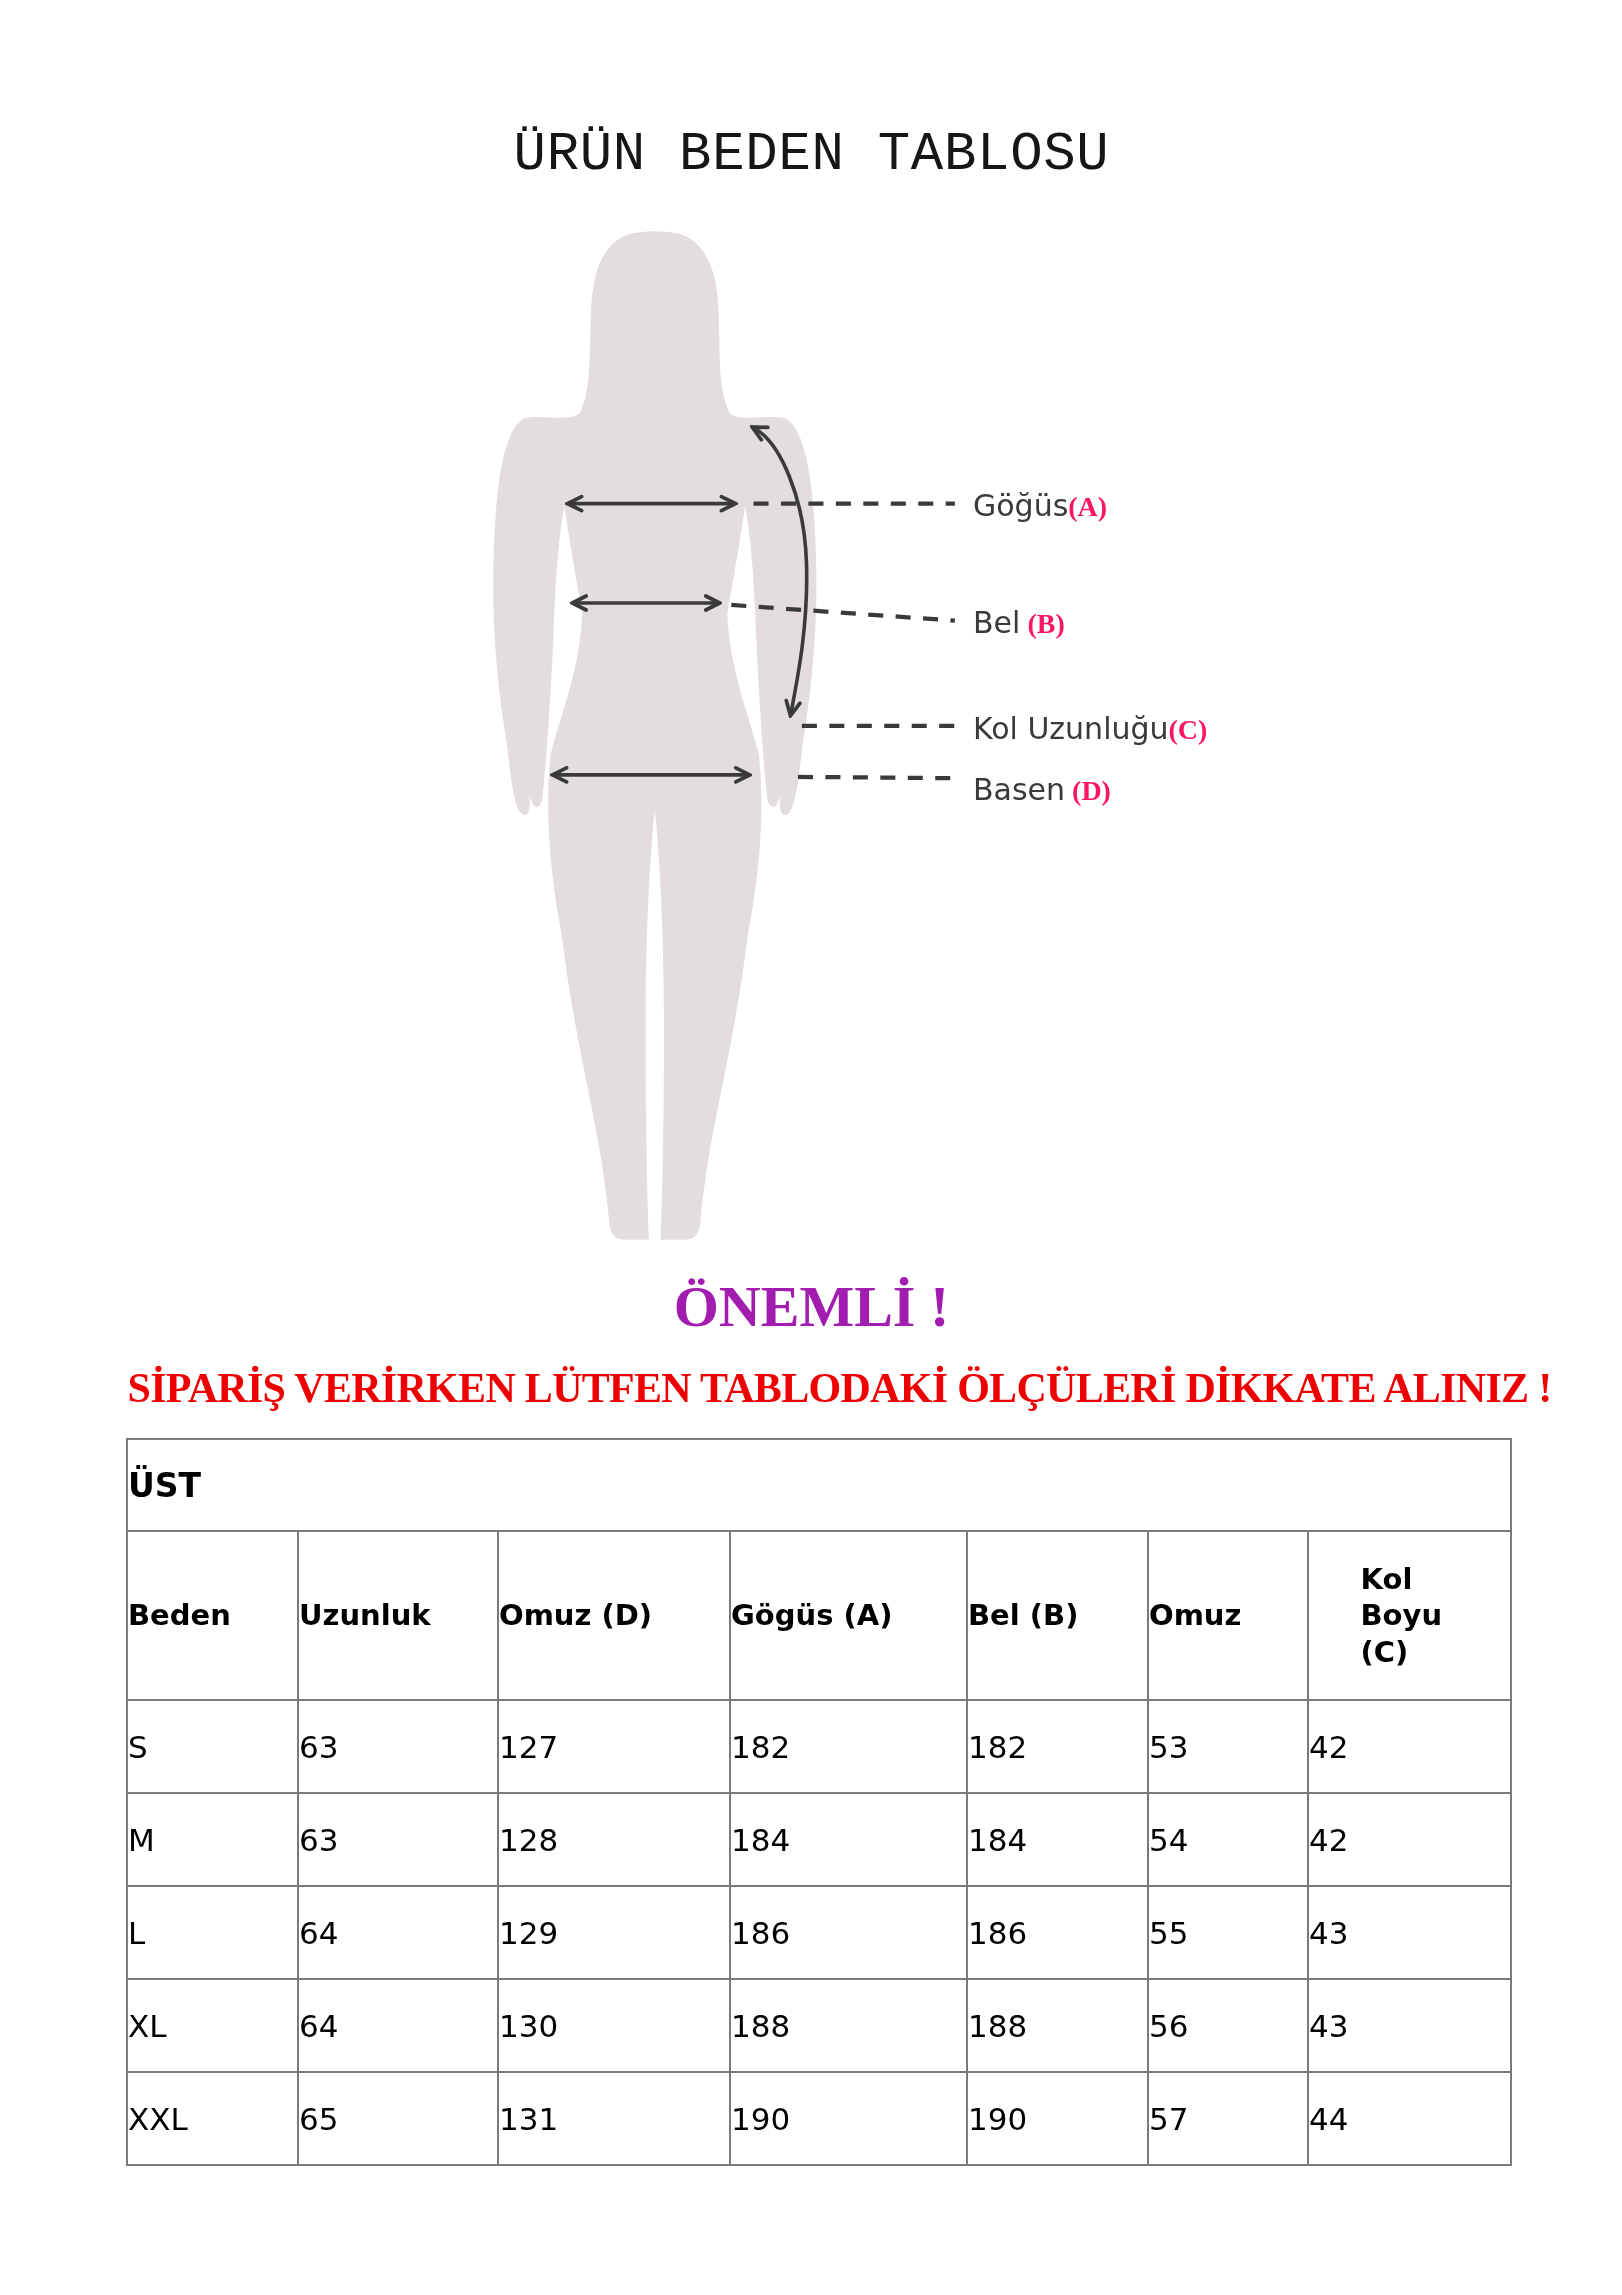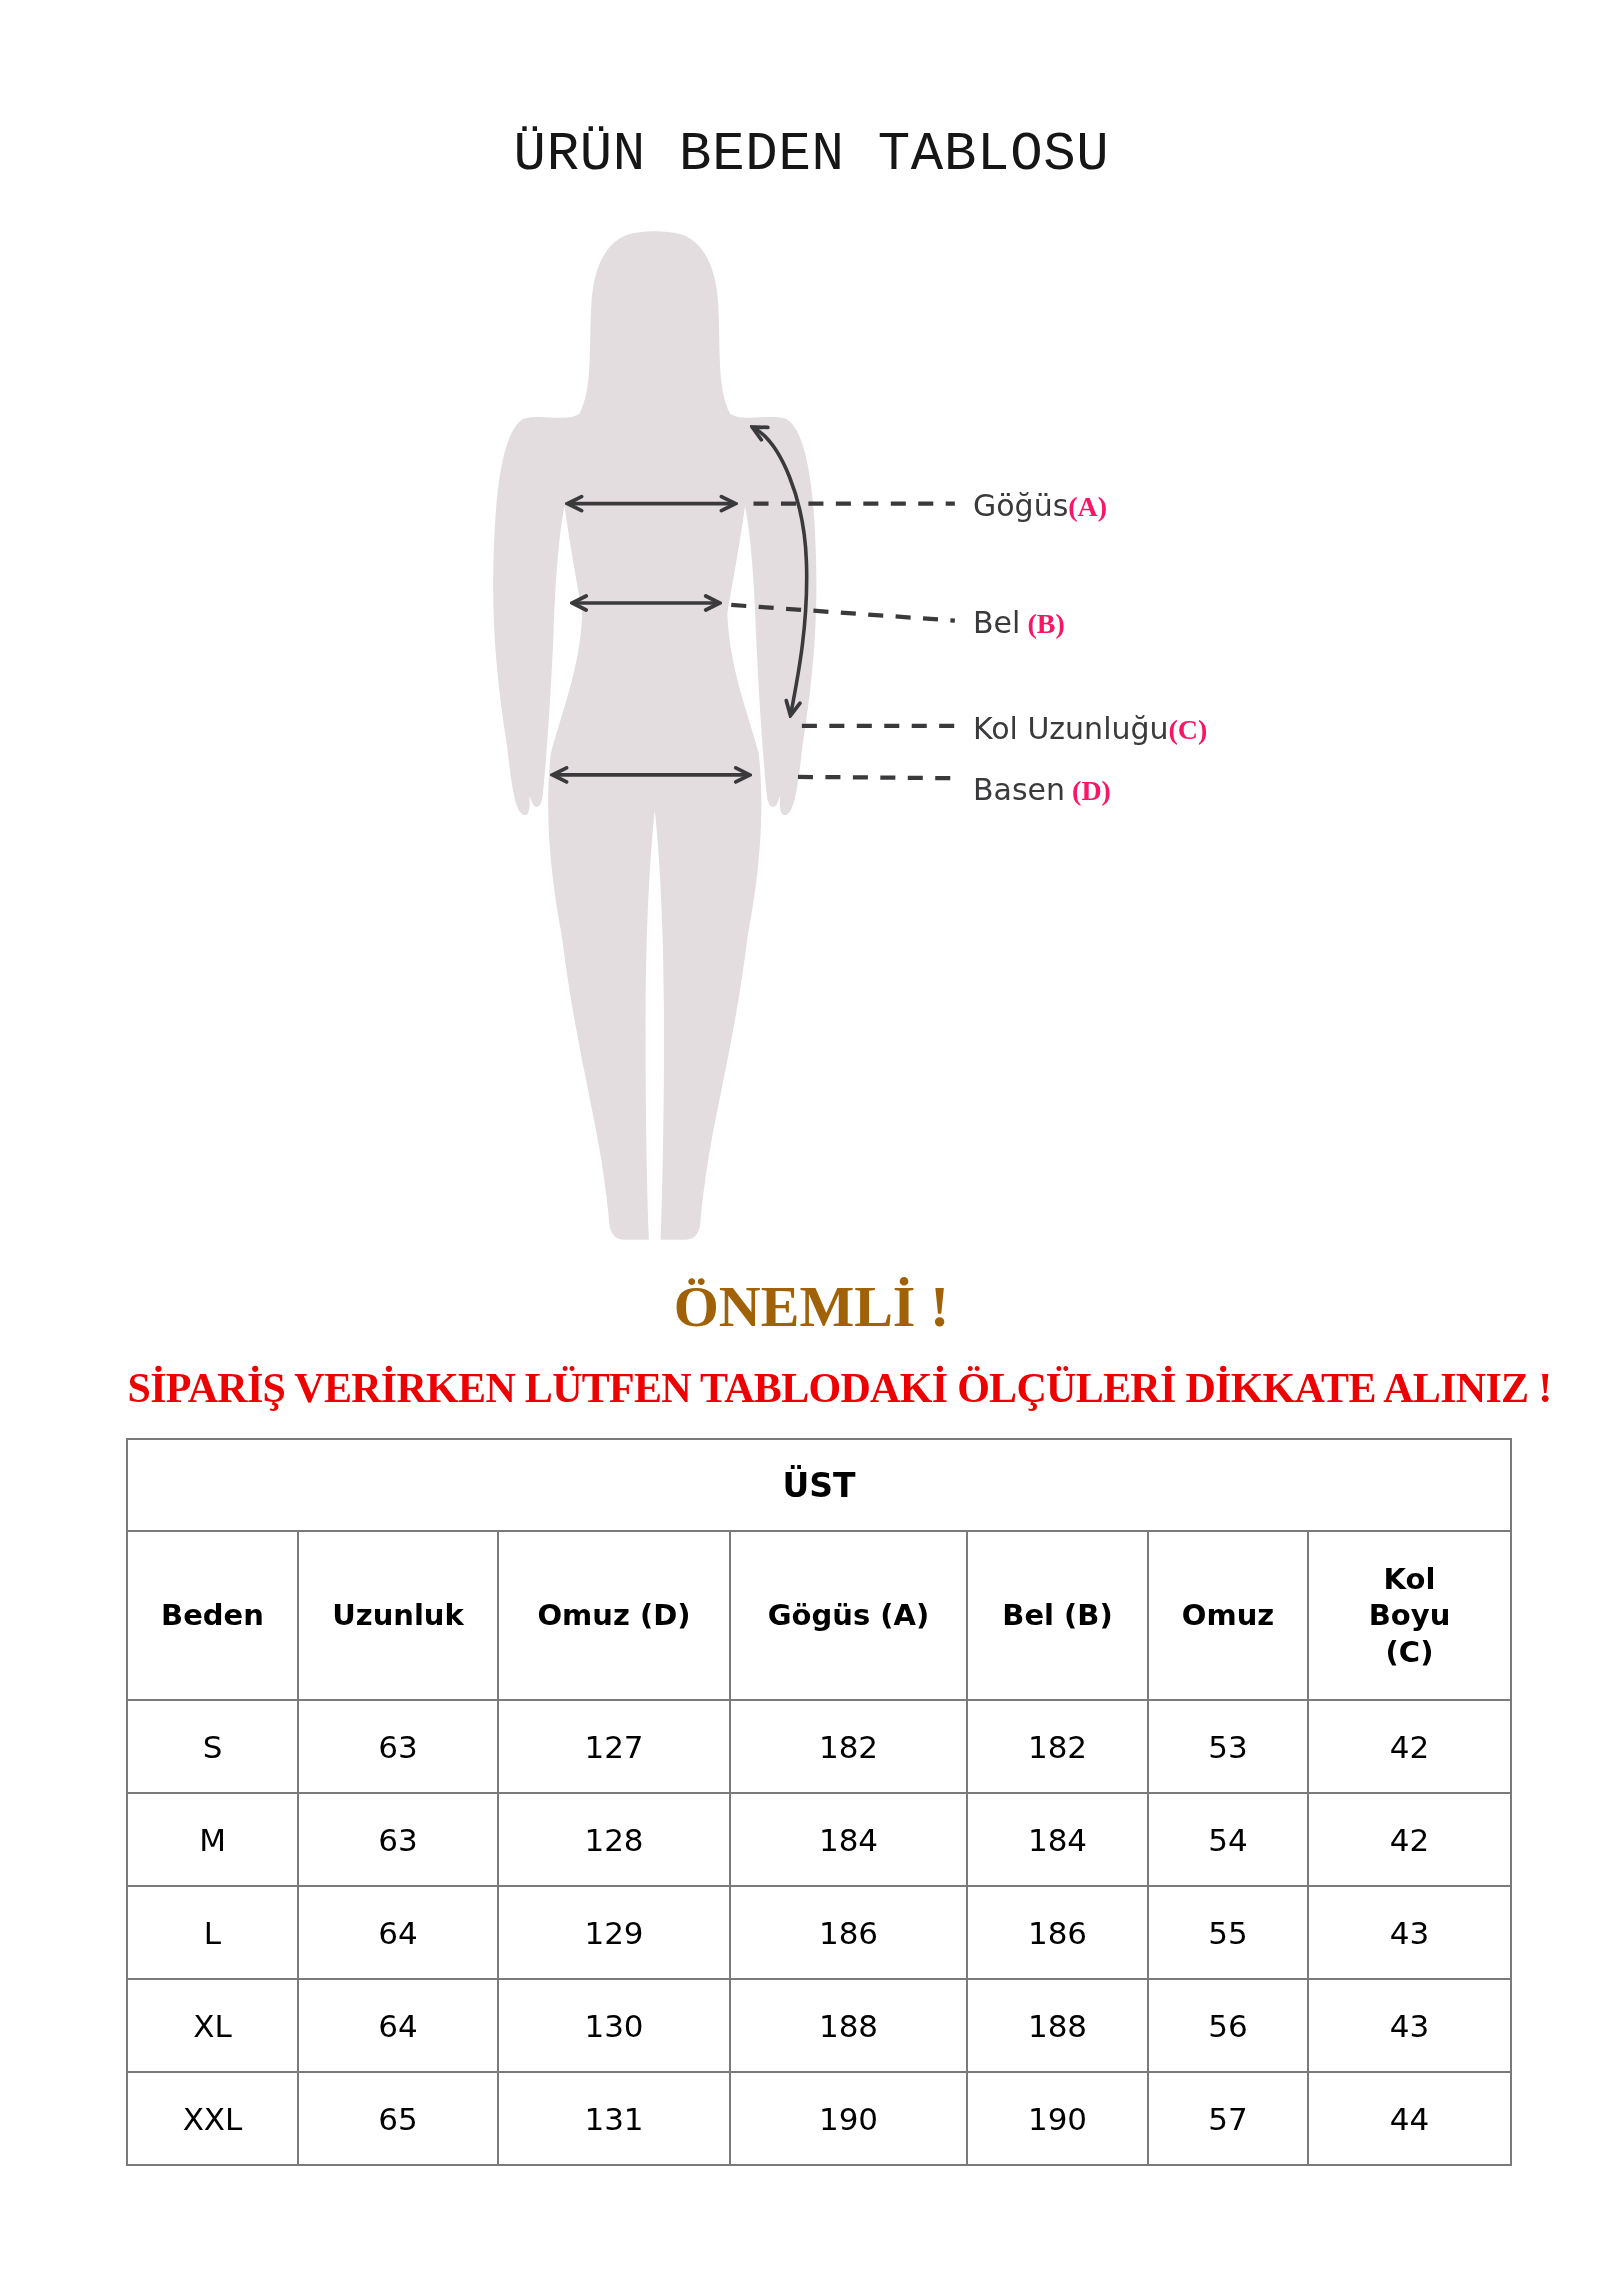--- a/index.html
+++ b/index.html
@@ -18,31 +18,31 @@
     font-family:"DejaVu Sans",sans-serif;font-size:30px;font-weight:400;
     color:#3a3a3c;white-space:pre;display:flex;align-items:baseline;
   }
   .dletter{
     font-family:"Liberation Serif",serif;font-weight:700;font-size:28px;
     color:#fb1566;white-space:pre;
   }
   .notice-heading{
     position:absolute;top:1273px;left:0;width:100%;text-align:center;
     font-family:"Liberation Serif",serif;font-weight:700;font-size:58px;
-    color:#a16207;white-space:pre;
+    color:#a21caf;white-space:pre;
   }
   .notice-warning{
     position:absolute;top:1364px;left:0;width:100%;text-align:center;
     font-family:"Liberation Serif",serif;font-weight:700;font-size:42px;
     letter-spacing:-0.7px;color:#ef0000;white-space:pre;margin-left:28px;
   }
   table.size-table{
     position:absolute;left:126px;top:1438px;width:1383px;
     border-collapse:collapse;table-layout:fixed;
-    border:2px solid #7a7a7a;text-align:center;color:#000;
+    border:2px solid #7a7a7a;text-align:left;color:#000;
     font-family:"DejaVu Sans",sans-serif;
   }
   .size-table td,.size-table th{
     border:2px solid #7a7a7a;border-top-width:2.6px;border-bottom-width:2.6px;
     padding:0;vertical-align:middle;
   }
   .ust-row td{height:90px;font-size:33px;font-weight:700;}
   .head-row th{height:167px;font-size:29px;font-weight:700;line-height:1.25;}
   .data-row td{height:91px;font-size:31px;font-weight:400;}
   .narrow{max-width:98px;margin:0 auto;}

